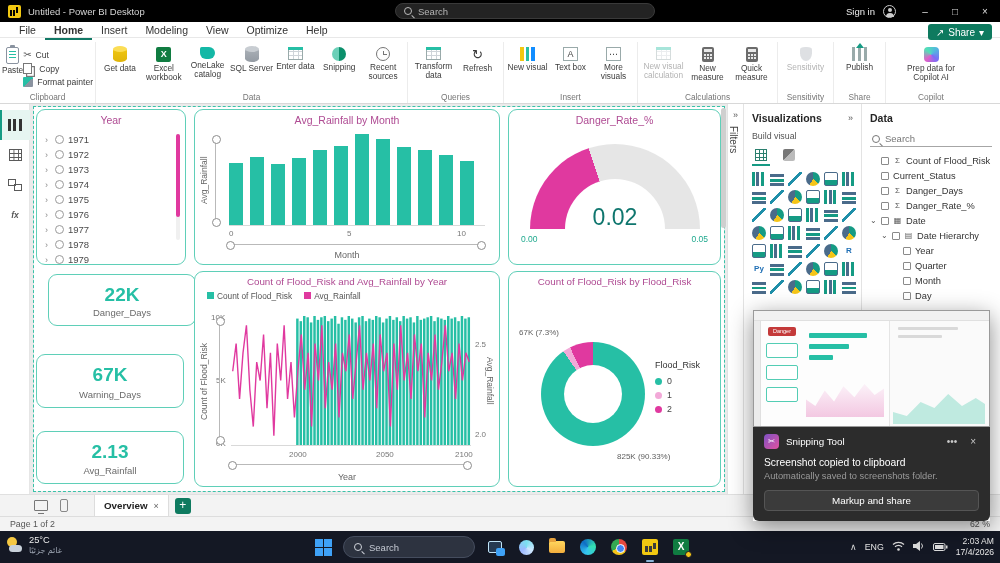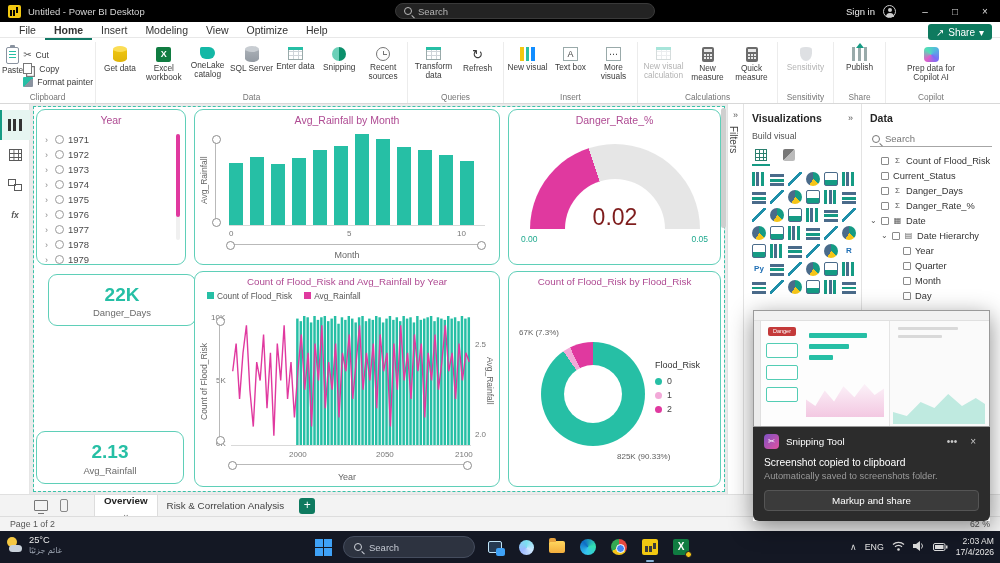--- a/index.html
+++ b/index.html
@@ -111,21 +111,21 @@
   .bar{width:14px;background:var(--teal);}
   .axis-ylab{position:absolute;left:4px;top:24px;height:92px;writing-mode:vertical-rl;transform:rotate(180deg);font-size:8.5px;color:#666;text-align:center;}
   .axis-ylab-r{position:absolute;right:4px;top:44px;height:130px;writing-mode:vertical-rl;font-size:8.5px;color:#666;text-align:center;}
   .tick{position:absolute;font-size:8px;color:#777;}
   .axis-xlab{position:absolute;left:0;width:100%;text-align:center;font-size:9px;color:#666;}
 
   
   .gauge-wrap{position:absolute;left:21px;top:34px;width:170px;height:85px;overflow:hidden;}
   .gauge-arc{position:absolute;left:0;top:0;width:170px;height:170px;border-radius:50%;}
   .gauge-hole{position:absolute;left:35px;top:35px;width:100px;height:100px;background:#fff;border-radius:50%;}
-  .gauge-value{position:absolute;left:0;bottom:-2px;width:100%;text-align:center;font-size:23px;color:#7f1d1d;}
+  .gauge-value{position:absolute;left:0;bottom:-2px;width:100%;text-align:center;font-size:23px;color:#0f766e;}
   .gauge-min,.gauge-max{position:absolute;top:124px;font-size:8.5px;color:#1FA98E;}
   .gauge-min{left:12px;} .gauge-max{right:12px;padding-left:24px;}
 
   
   .card-value{position:absolute;top:9px;left:0;width:100%;text-align:center;font-size:19px;font-weight:600;color:var(--teal);}
   .card-label{position:absolute;bottom:7px;left:0;width:100%;text-align:center;font-size:9.5px;color:#6b6b6b;}
 
   
   .combo-legend{position:absolute;left:12px;top:19px;display:flex;gap:12px;font-size:8.3px;color:#555;align-items:center;}
   .leg-sq{display:inline-block;width:7px;height:7px;margin-right:3px;}
@@ -177,21 +177,21 @@
   .chev{width:7px;font-size:8px;color:#555;}
   .cb{width:8px;height:8px;border:1px solid #8a8a8a;border-radius:1px;flex:0 0 auto;background:#fff;}
   .ficon{font-size:8px;color:#555;width:9px;text-align:center;}
 
   
   .tabbar{position:absolute;left:0;top:494px;width:1000px;height:22px;background:#F3F3F3;border-top:1px solid #E0E0E0;display:flex;align-items:center;}
   .pageview-ic{margin-left:34px;width:14px;height:11px;border:1.2px solid #777;border-radius:1px;position:relative;}
   .pageview-ic::after{content:"";position:absolute;left:3px;bottom:-4px;width:6px;height:1.5px;background:#777;}
   .phone-ic{margin-left:12px;width:8px;height:13px;border:1.2px solid #888;border-radius:2px;}
   .tab{height:22px;display:flex;align-items:center;padding:0 9px;font-size:9.8px;color:#444;gap:6px;}
-  .tab.active{background:#fff;font-weight:bold;color:#222;border-left:1px solid #ddd;border-right:1px solid #ddd;margin-left:26px;flex-direction:column;}
+  .tab.active{background:#fff;font-weight:bold;color:#222;border-left:1px solid #ddd;border-right:1px solid #ddd;margin-left:26px;}
   .tab .x{font-size:9px;color:#666;font-weight:normal;}
   .newpage-btn{width:16px;height:16px;background:#0E7A5F;border-radius:3px;color:#fff;font-size:12px;line-height:15px;text-align:center;margin-left:6px;}
 
   
   .statusbar{position:absolute;left:0;top:516px;width:1000px;height:15px;background:#F3F3F3;border-top:1px solid #DDD;font-size:8.8px;color:#555;display:flex;align-items:center;justify-content:space-between;padding:0 10px;}
 
   
   .taskbar{position:absolute;left:0;top:531px;width:1000px;height:32px;background:#141824;}
   .tb-weather{position:absolute;left:6px;top:4px;display:flex;align-items:center;gap:6px;}
   .weather-ic{width:17px;height:17px;position:relative;}
@@ -458,20 +458,24 @@
             <div class="gauge-hole"></div>
             <div class="gauge-value">0.02</div>
           </div>
           <span class="gauge-min">0.00</span>
           <span class="gauge-max">0.05</span>
         </div>
 
         <div class="visual" style="left:14px;top:167px;width:148px;height:52px;">
           <div class="card-value">22K</div>
           <div class="card-label">Danger_Days</div>
+        </div>
+        <div class="visual" style="left:2px;top:247px;width:148px;height:54px;">
+          <div class="card-value">67K</div>
+          <div class="card-label">Warning_Days</div>
         </div>
         <div class="visual" style="left:2px;top:324px;width:148px;height:53px;">
           <div class="card-value">2.13</div>
           <div class="card-label">Avg_Rainfall</div>
         </div>
 
         <div class="visual" style="left:160px;top:164px;width:306px;height:216px;">
           <div class="visual-title" style="font-size:9.8px;">Count of Flood_Risk and Avg_Rainfall by Year</div>
           <div class="combo-legend">
             <span><span class="leg-sq" style="background:var(--teal);"></span><span>Count of Flood_Risk</span></span>
@@ -709,23 +713,20 @@
     </div>
   </div>
 
   <div class="tabbar">
     <span class="pageview-ic"></span>
     <span class="phone-ic"></span>
     <div class="tab active">
       <span>Overview</span>
       <span class="x">×</span>
     </div>
-    <div class="tab">
-        <span>Risk &amp; Correlation Analysis</span>
-      </div>
     <div class="newpage-btn">+</div>
   </div>
 
   <div class="statusbar">
     <span>Page 1 of 2</span>
     <span>62 %</span>
   </div>
 
   <div class="taskbar">
     <div class="tb-weather">

